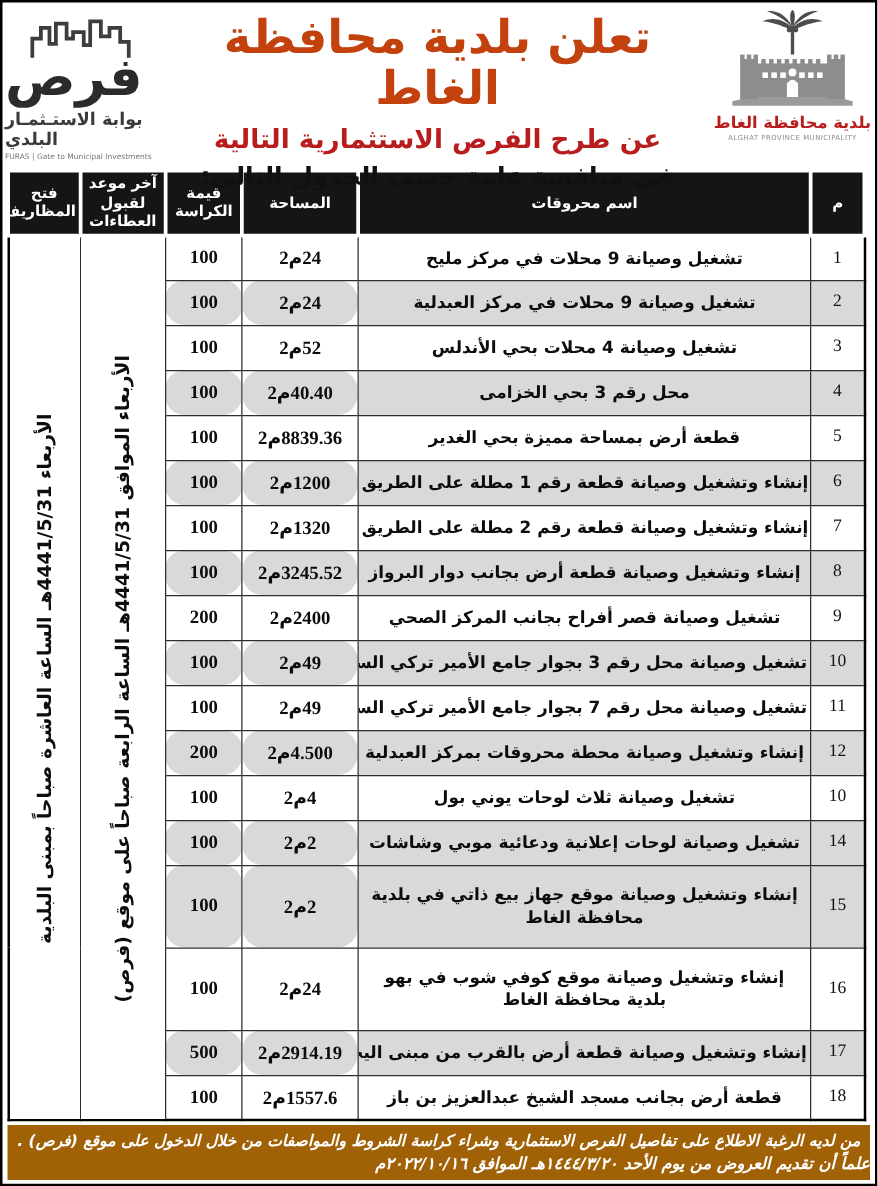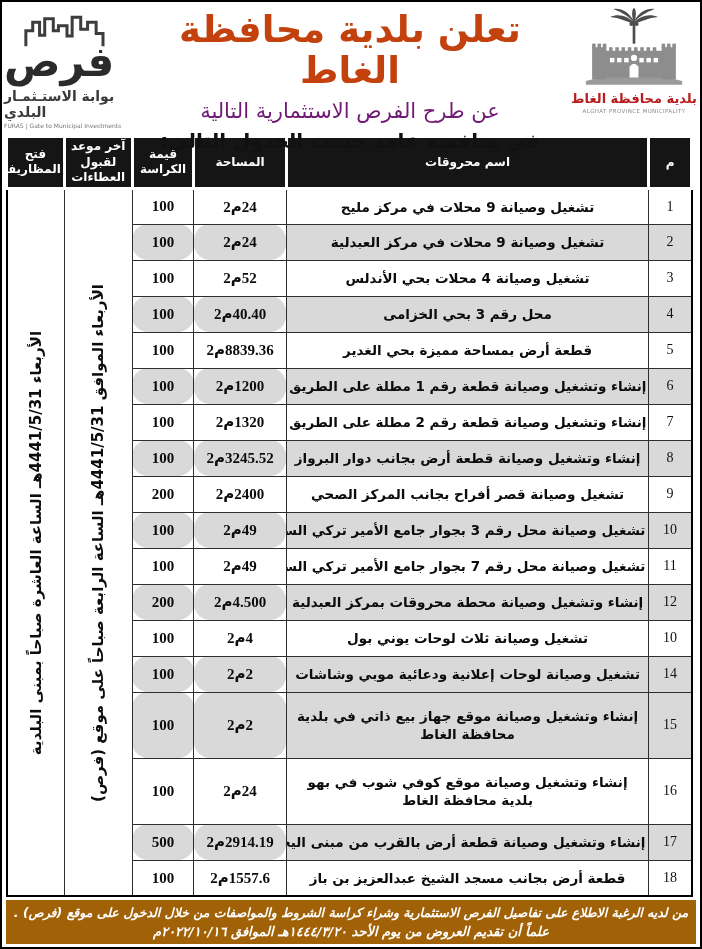--- a/index.html
+++ b/index.html
@@ -6,21 +6,21 @@
   body{width:702px;height:949px;font-family:"DejaVu Sans",sans-serif;direction:rtl;}
   .ad{box-sizing:border-box;width:702px;height:949px;border:2px solid #000;position:relative;background:#fff;overflow:hidden;}
 
   
   .topbar{display:flex;align-items:flex-start;height:128px;padding:2px 2px 0 2px;}
   .muni-logo{width:128px;text-align:center;padding-top:4px;flex:0 0 auto;}
   .muni-ar{font-weight:bold;font-size:13px;color:#b91c1c;margin-top:1px;}
   .muni-en{font-size:5.5px;color:#8a8a8a;letter-spacing:.4px;margin-top:2px;}
   .titles{flex:1 1 auto;text-align:center;padding-top:6px;}
   .main-title{font-size:37px;font-weight:bold;color:#c2410c;margin:0 0 8px 0;line-height:1.1;}
-  .sub1{font-size:21px;font-weight:normal;color:#701a75;margin-bottom:6px;}
+  .sub1{font-size:21px;font-weight:bold;color:#b91c1c;margin-bottom:6px;}
   .sub2{font-size:20px;font-weight:bold;color:#111;}
   .furas-logo{width:126px;text-align:left;flex:0 0 auto;padding-top:8px;}
   .furas-name{font-size:42px;font-weight:bold;color:#2b2b2b;line-height:.85;margin-top:-4px;}
   .furas-ar{font-size:14px;font-weight:bold;color:#3a3a3a;margin-top:8px;letter-spacing:1px;}
   .furas-en{font-size:6px;color:#777;margin-top:2px;}
 
   
   table.tenders{border-collapse:collapse;margin:3px 7px 0 7px;width:688px;table-layout:fixed;}
   table.tenders{border:2px solid #000;}
   thead th{background:#151515;color:#fff;font-weight:bold;font-size:12px;line-height:1.3;
@@ -36,21 +36,21 @@
            font-weight:bold;font-size:15px;color:#0c0c0c;white-space:nowrap;border-radius:16px;}
   td.vcell{position:relative;background:#fff;padding:0;}
   .vtext{position:absolute;top:50%;left:50%;width:690px;transform:translate(-50%,-50%) rotate(-90deg);
          text-align:center;font-weight:bold;font-size:15px;color:#0d0d0d;white-space:nowrap;}
   .vtext .dt{unicode-bidi:bidi-override;direction:rtl;}
 
   
   .footer{position:absolute;left:4px;right:4px;bottom:3px;height:44px;background:#a16207;color:#fff;
           display:flex;flex-direction:column;justify-content:center;text-align:center;font-style:italic;}
   .footer .l1{font-size:12.5px;font-weight:bold;line-height:1.55;}
-  .footer .l2{font-size:13px;font-weight:bold;line-height:1.4;}
+  .footer .l2{font-size:13px;font-weight:bold;line-height:1.4;text-align:right;}
 
   
   svg{display:block;margin:0 auto;}
 </style>
 </head>
 <body>
 
 <div class="ad">
 
   <div class="topbar">

